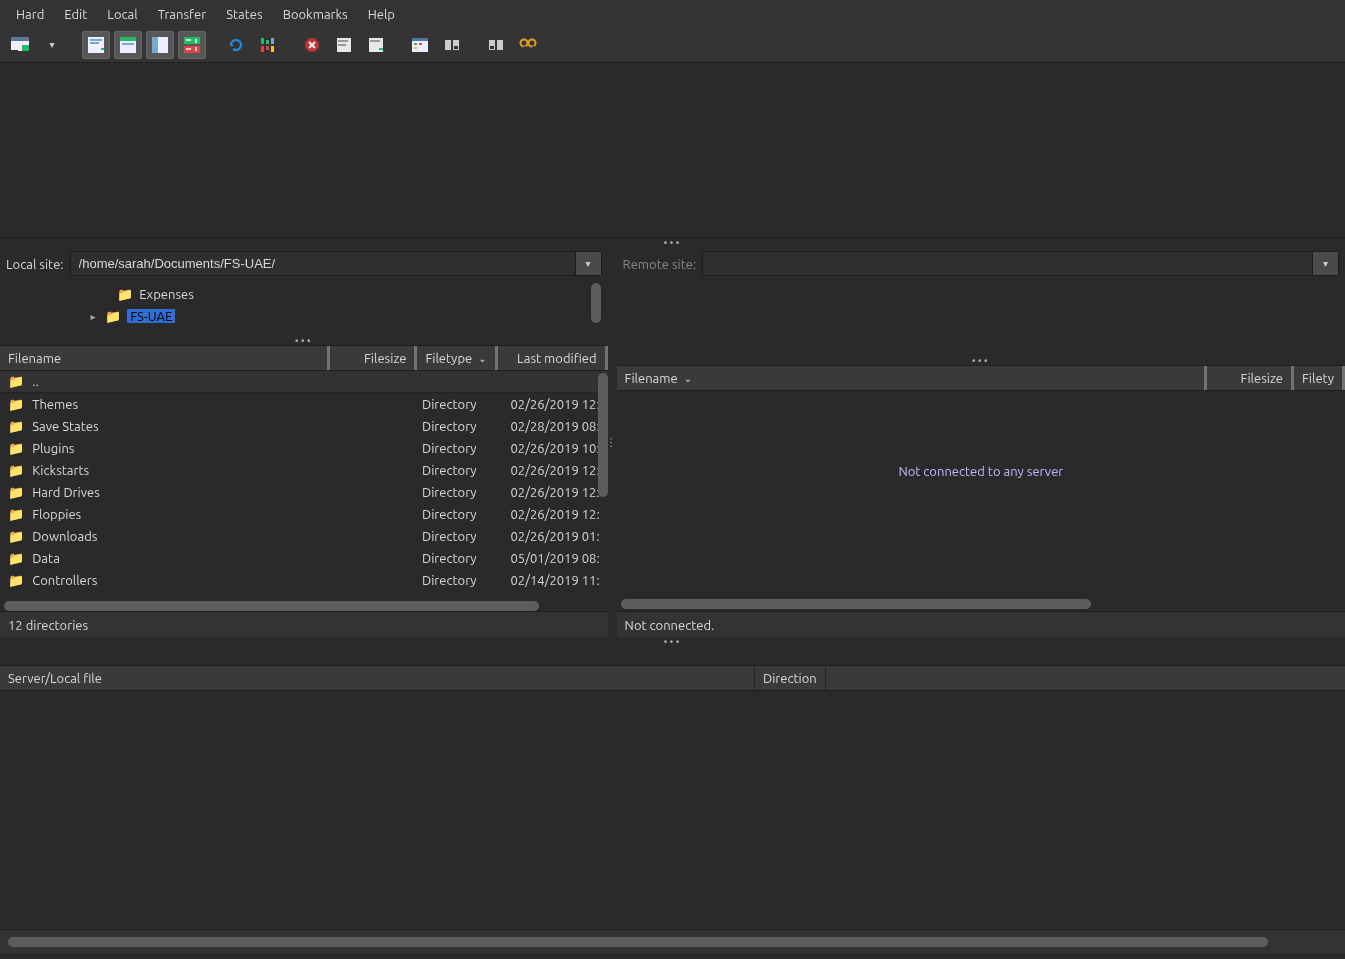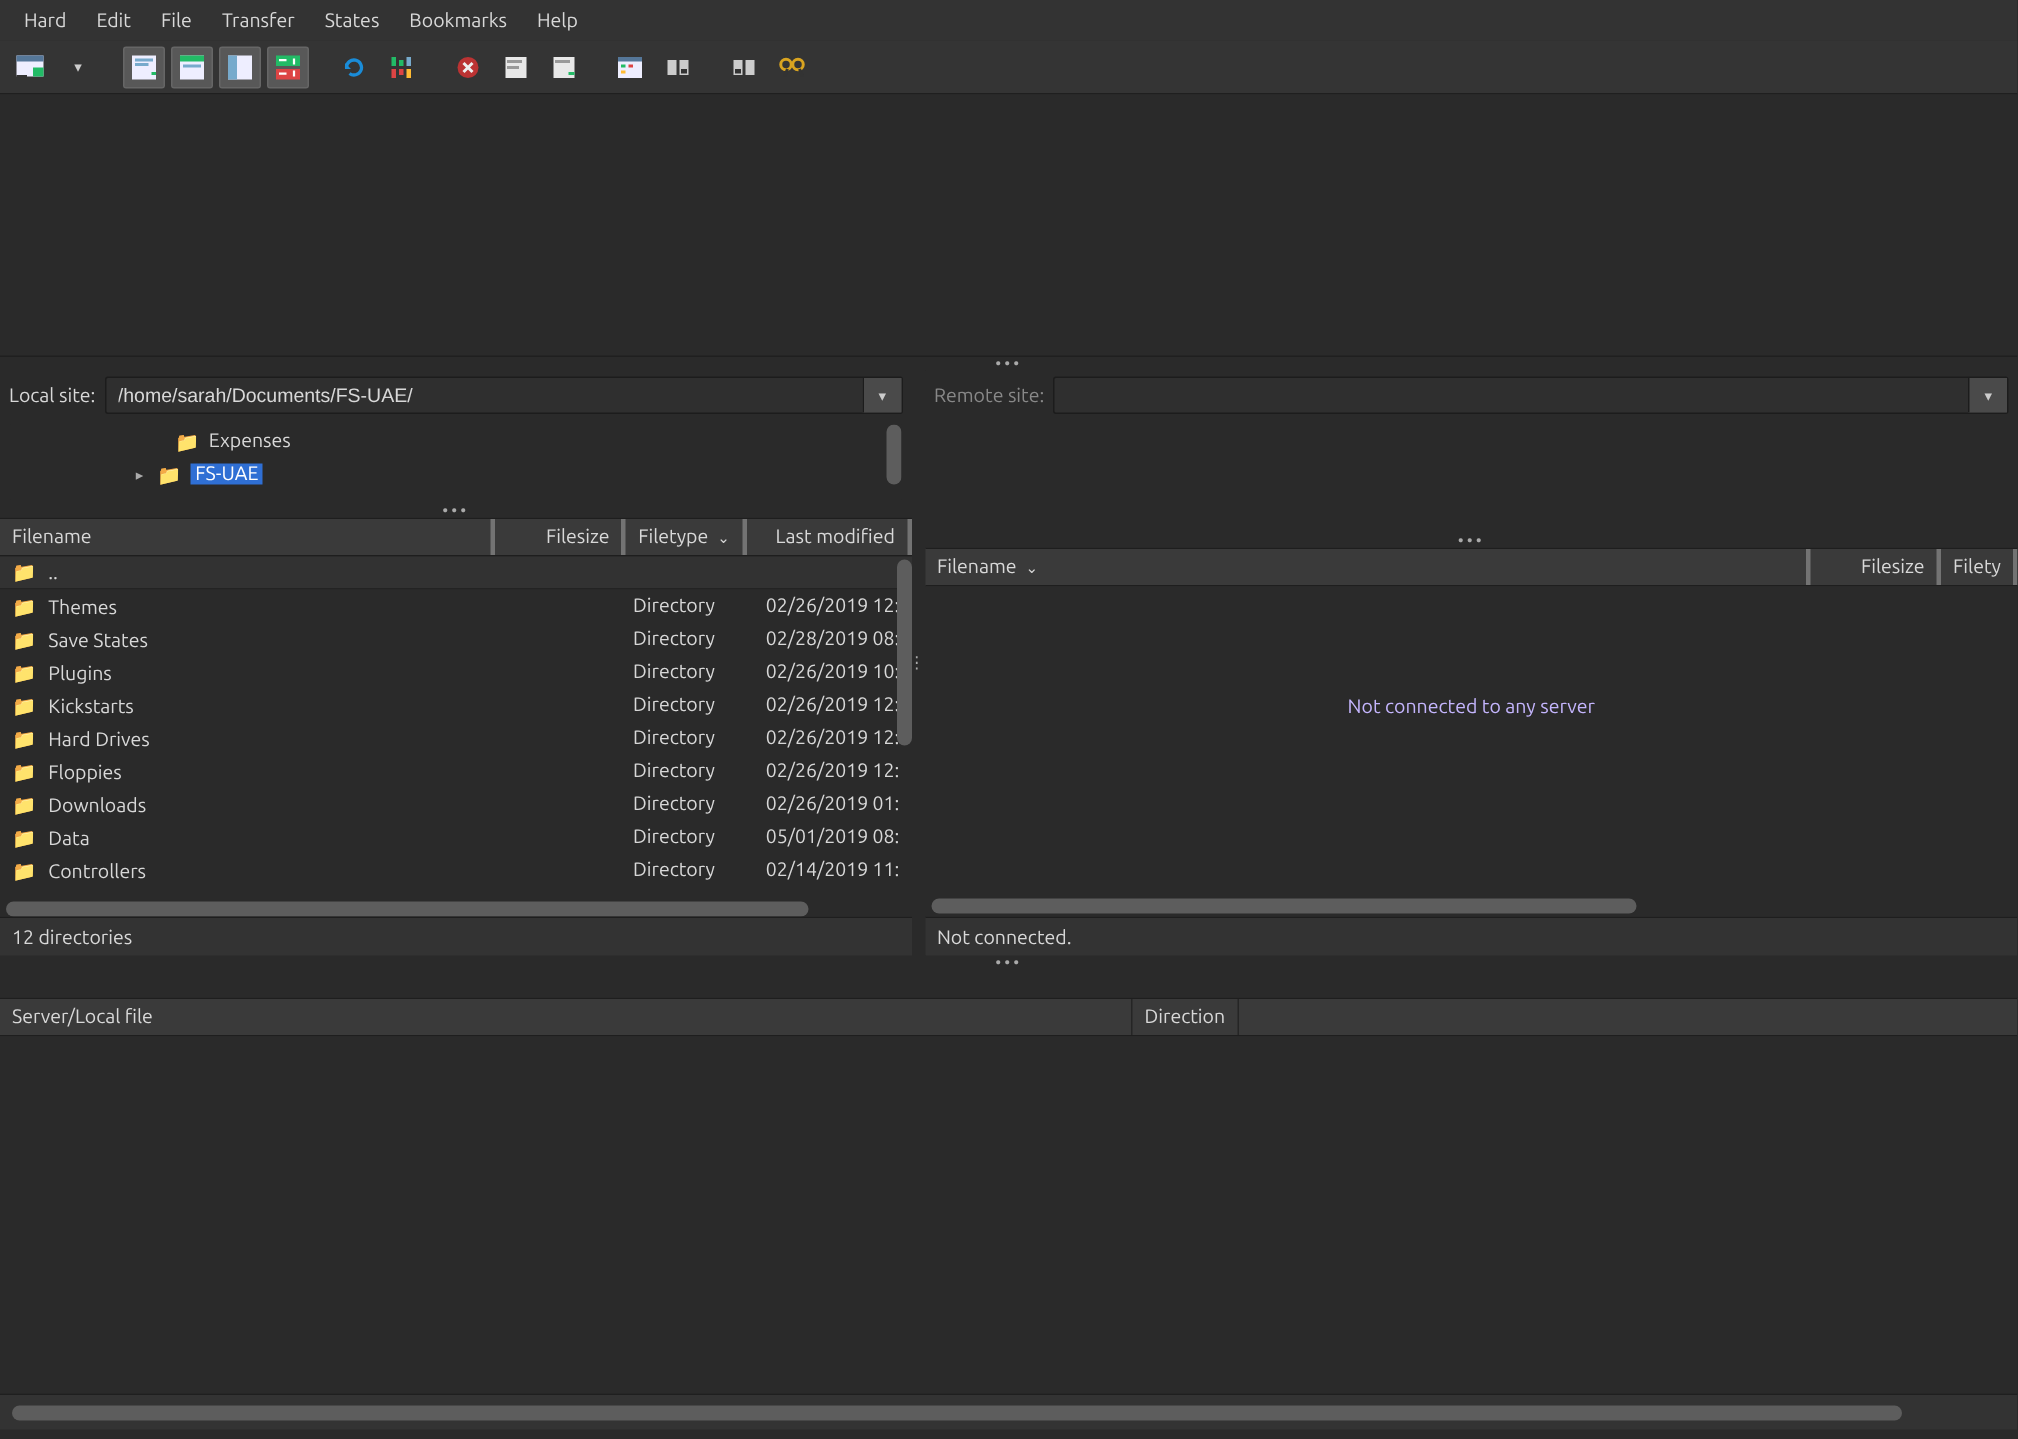--- a/index.html
+++ b/index.html
@@ -81,21 +81,21 @@
   border-left: 1px solid #1c1c1c;
 }
 
 .tree-area {
   height: 52px; background: #2a2a2a; overflow: hidden; position: relative; margin: 2px 6px;
   border: 1px solid #2a2a2a;
 }
 .tree-row { display: flex; align-items: center; height: 22px; gap: 6px; }
 .tree-indent { display: inline-block; }
 .folder-icon { color: #f0b429; }
-.tree-sel { background: #2f6fd4; color: #ffffff; padding: 0 3px; }
+.tree-sel { background: #2f6fd4; color: #000000; padding: 0 3px; }
 .tree-expand { color: #aaa; font-size: 10px; width: 12px; text-align: center; }
 .tree-scrollbar {
   position: absolute; right: 0; top: 0; width: 10px; height: 40px;
   background: #5d5d5d; border-radius: 5px;
 }
 
 .small-split {
   height: 9px; display: flex; align-items: center; justify-content: center; cursor: row-resize;
 }
 
@@ -164,21 +164,21 @@
 }
 
 svg { display: block; }
 </style>
 </head>
 <body>
 
 <div class="menubar">
   <div class="menu-item">Hard</div>
   <div class="menu-item">Edit</div>
-  <div class="menu-item">File</div>
+  <div class="menu-item">Local</div>
   <div class="menu-item">Transfer</div>
   <div class="menu-item">States</div>
   <div class="menu-item">Bookmarks</div>
   <div class="menu-item">Help</div>
 </div>
 
 <div class="toolbar">
   <div class="tbutton">
     <svg width="20" height="18">
         <rect x="1" y="1" width="18" height="14" fill="#eef"></rect>

